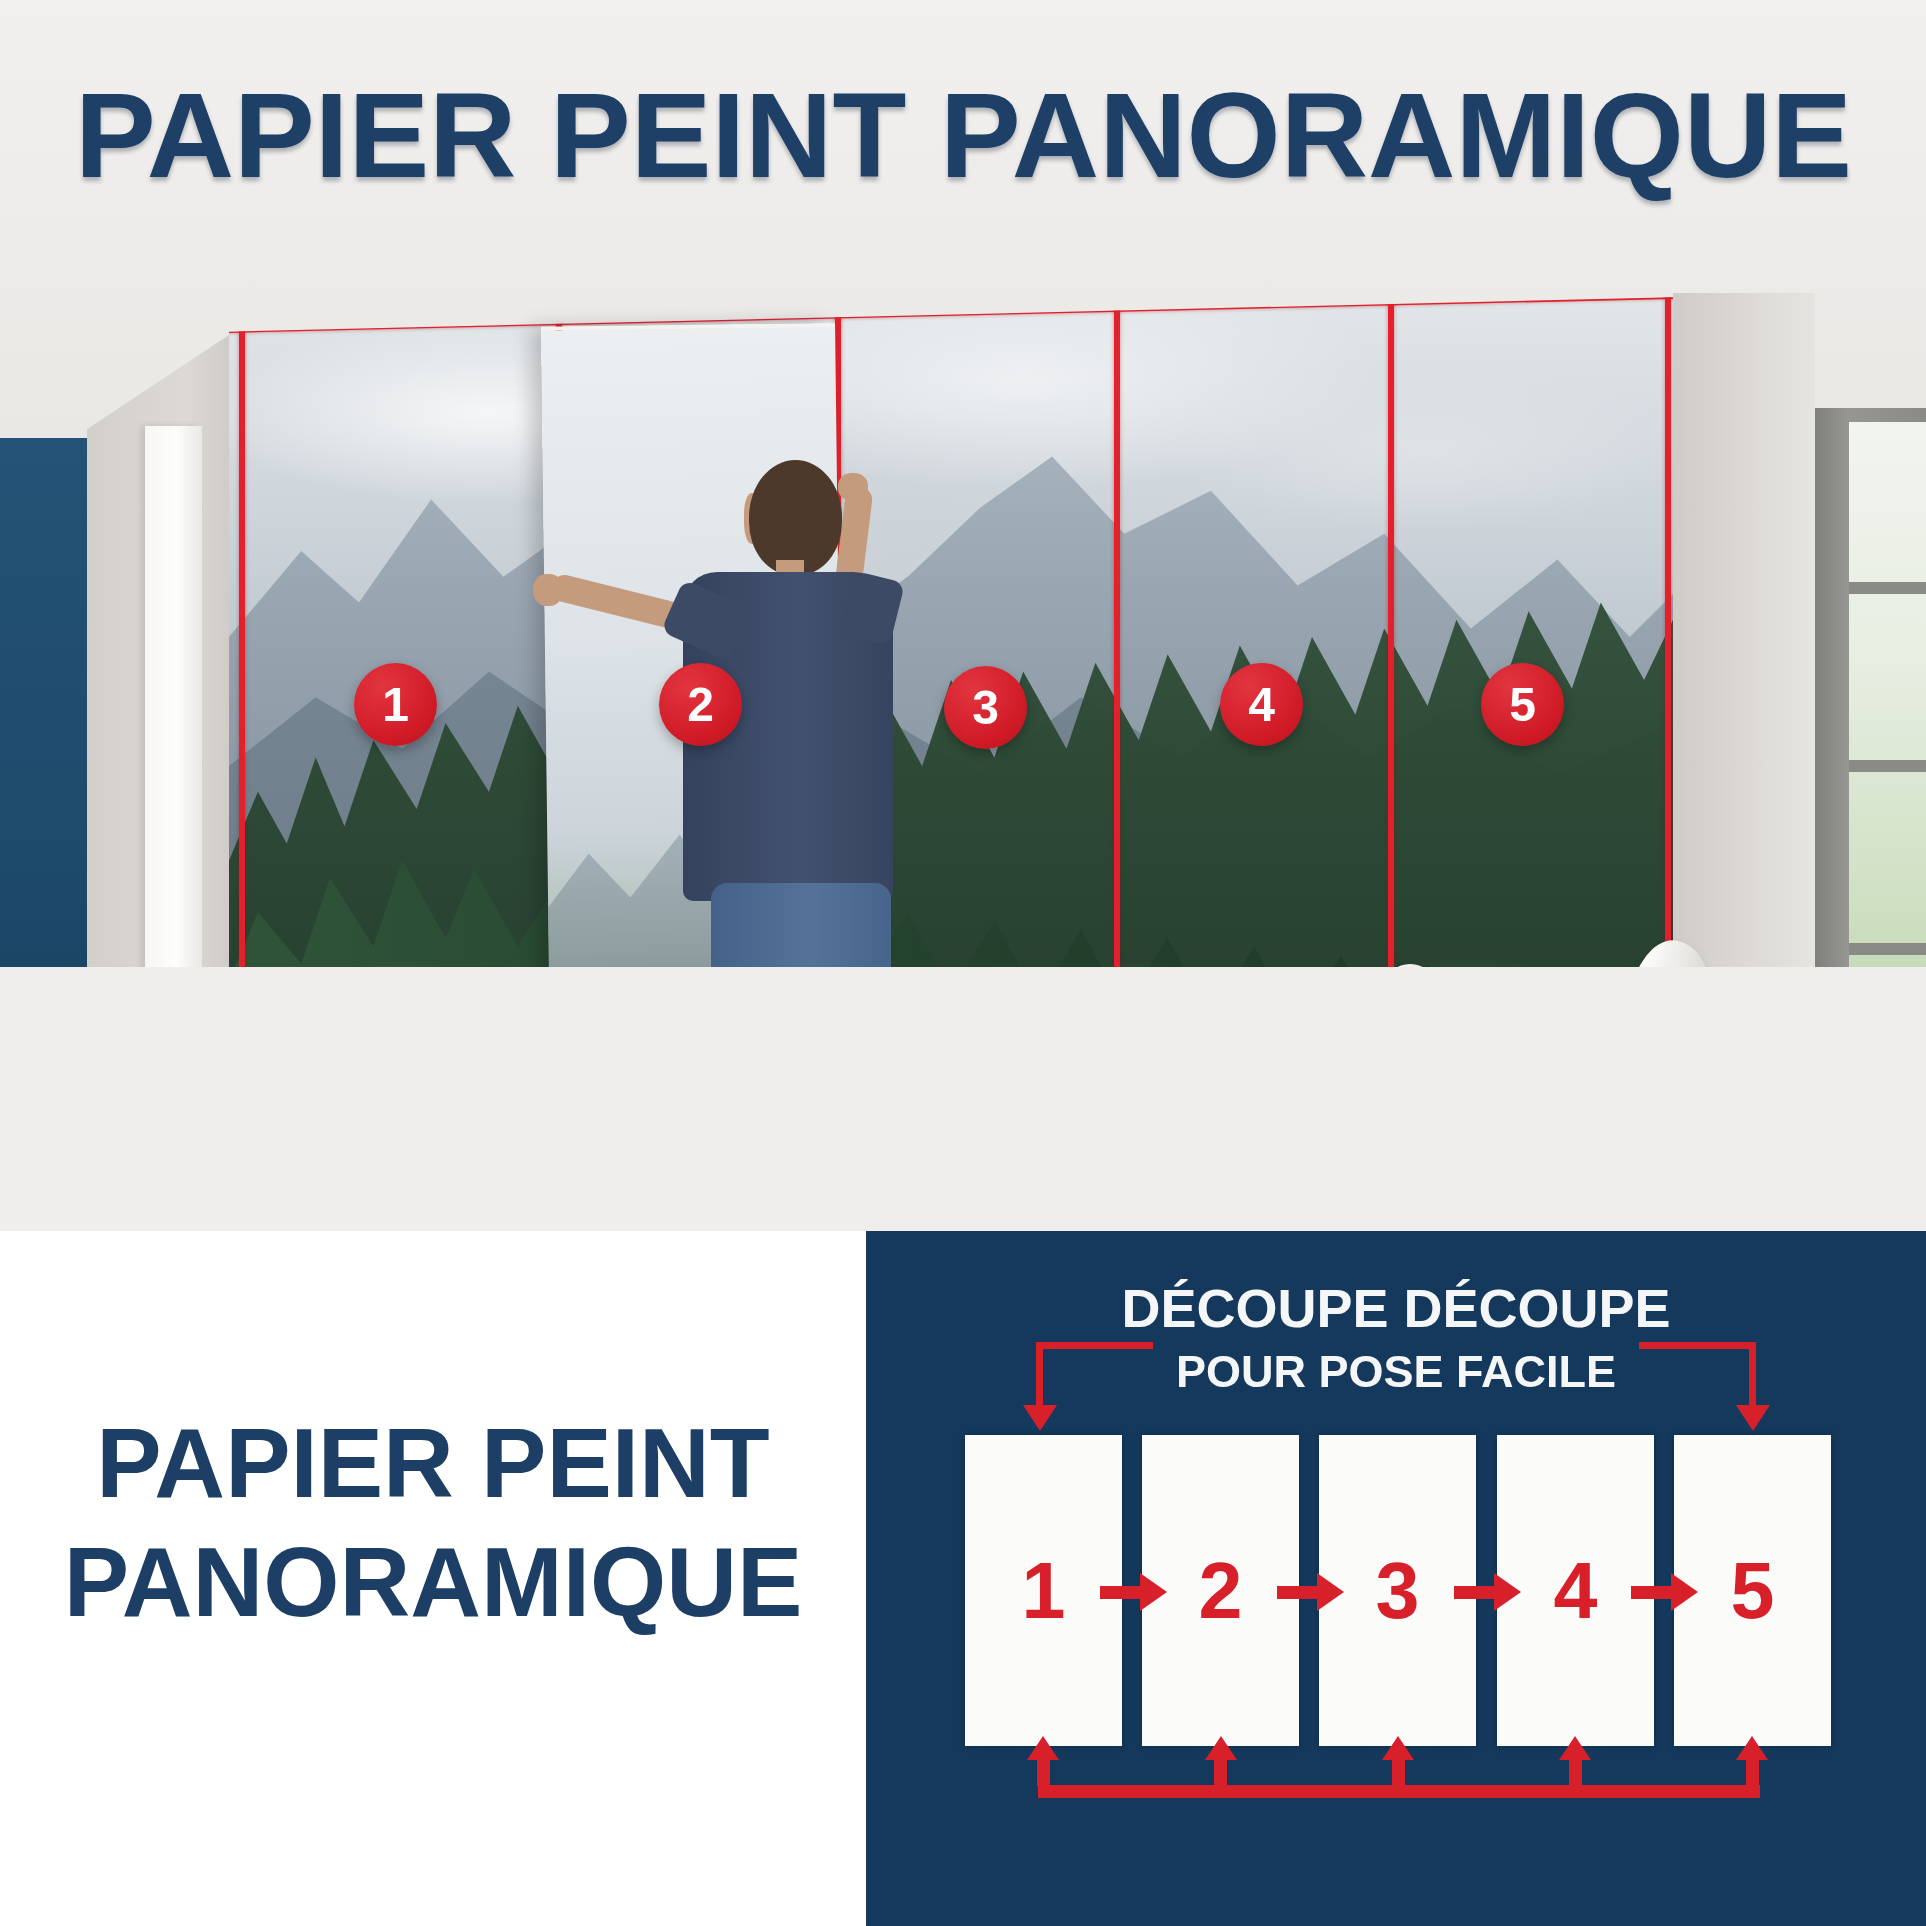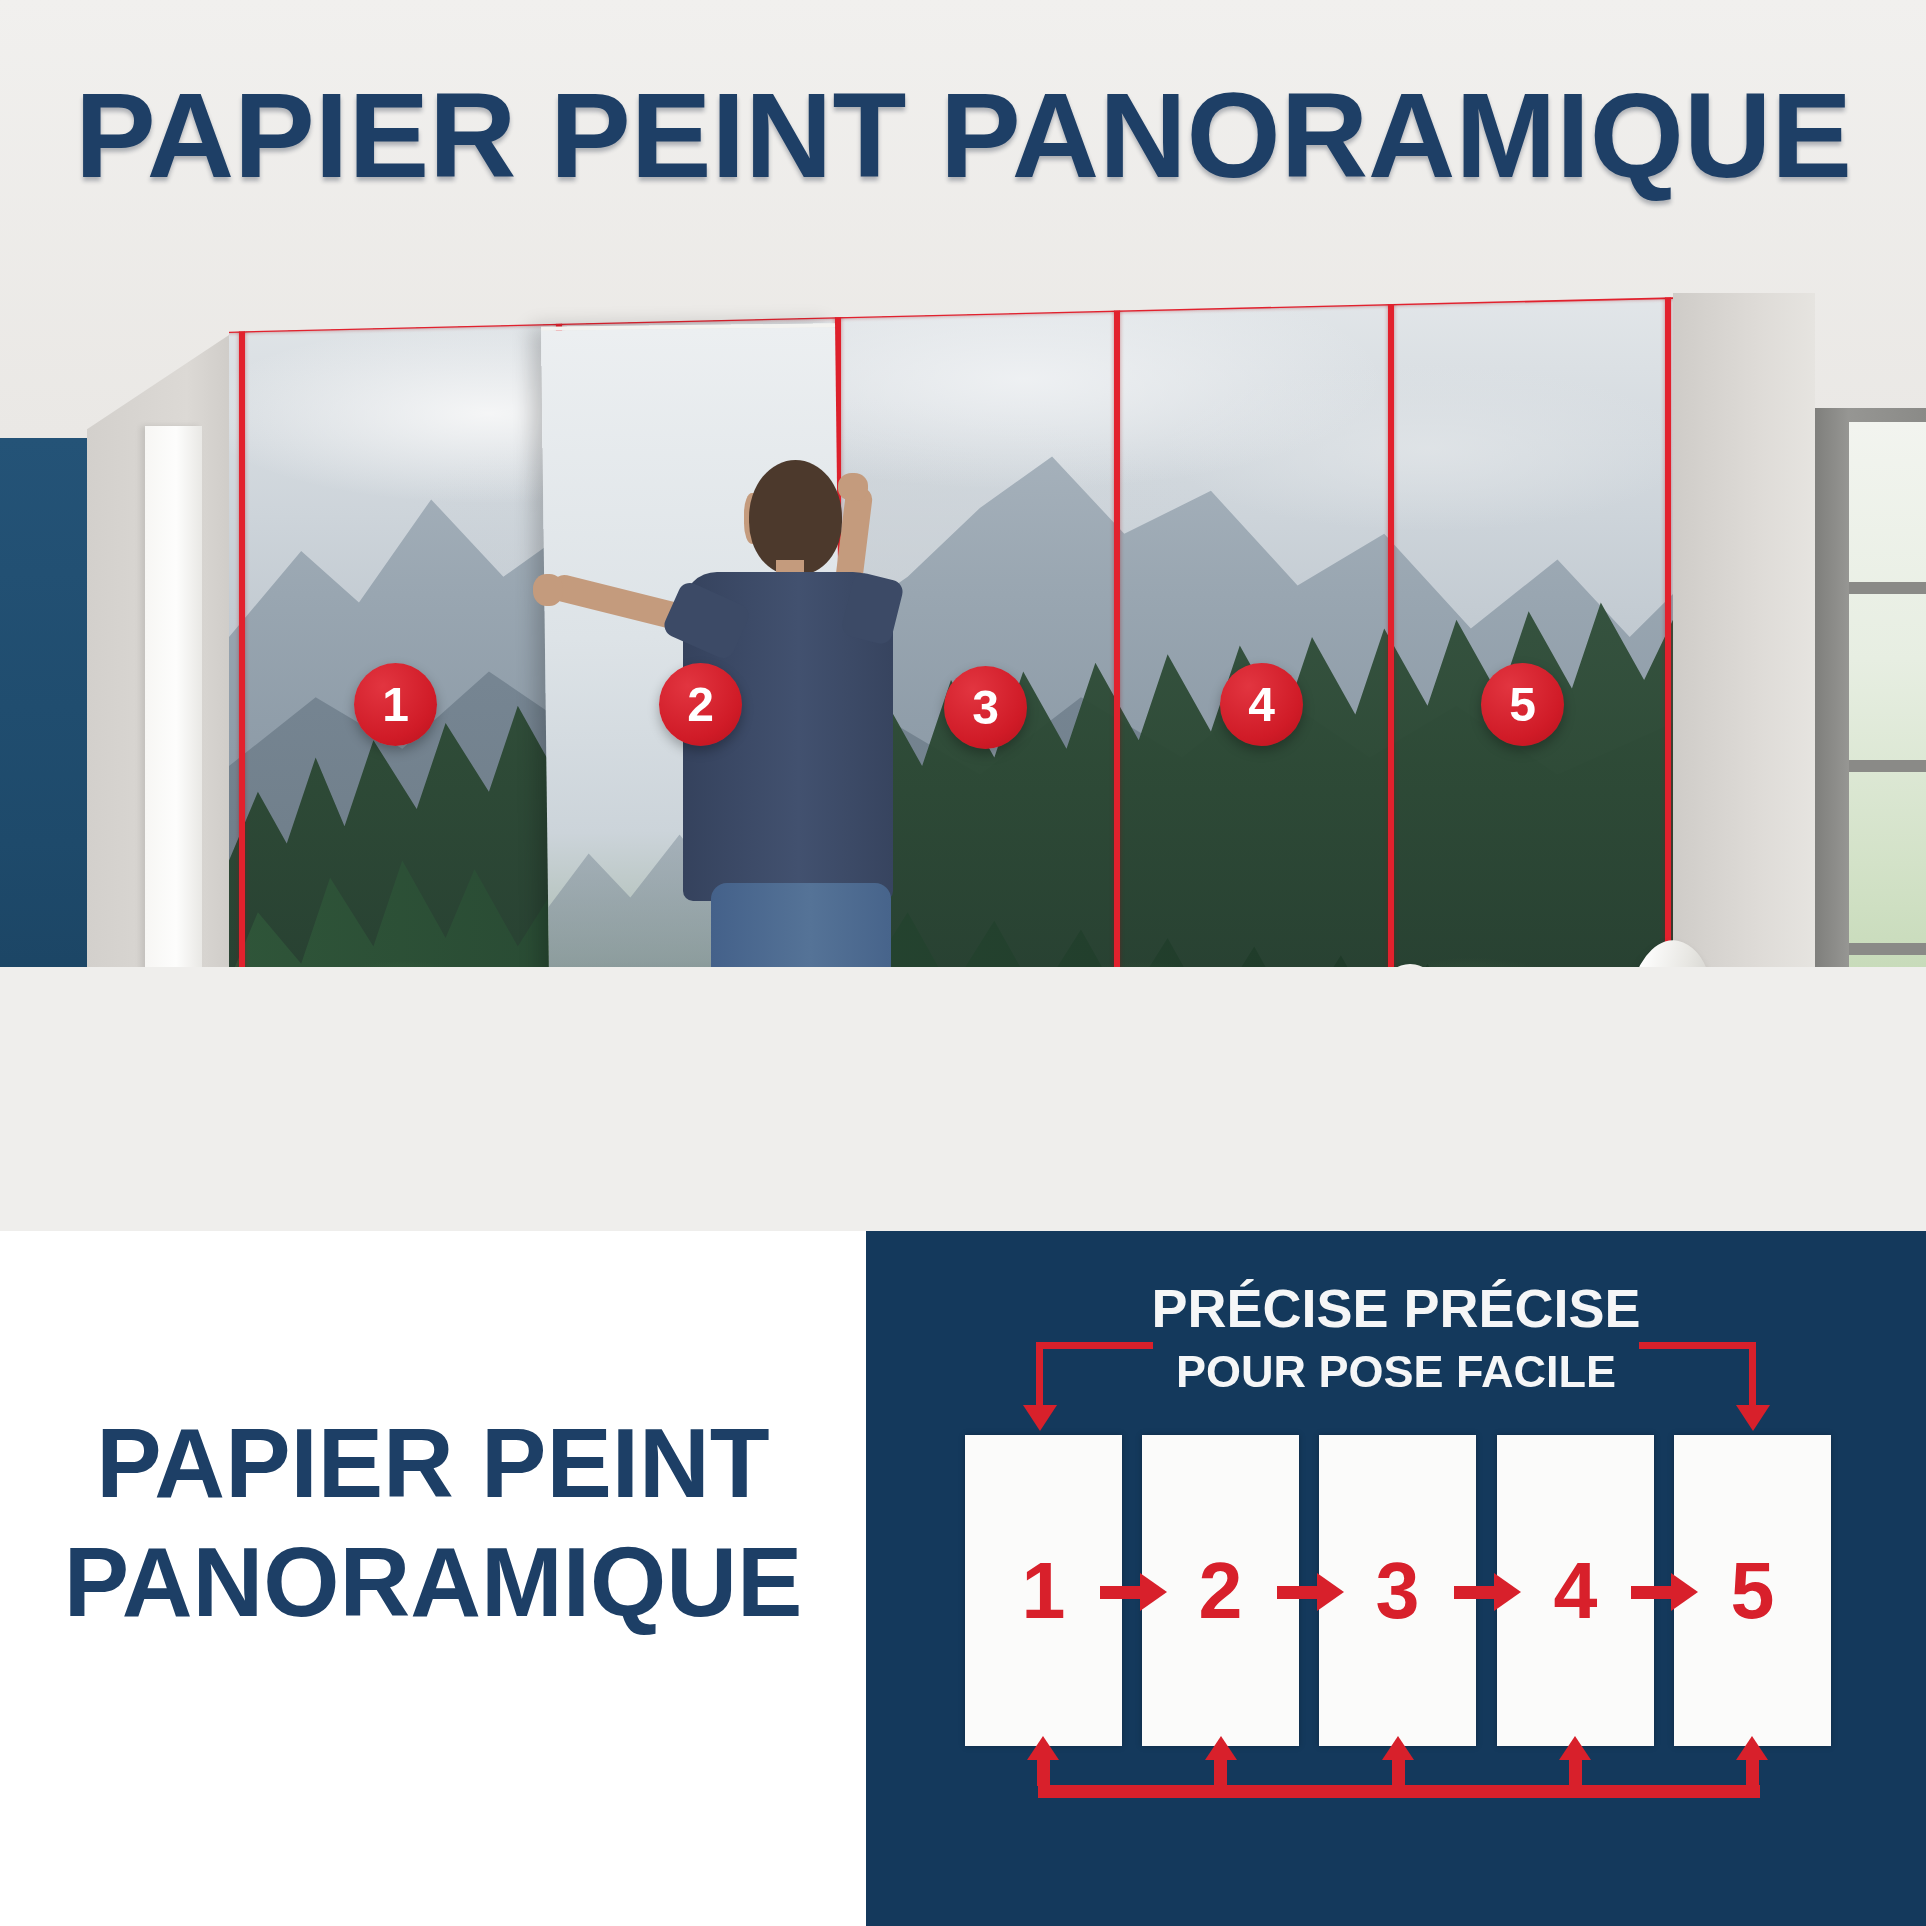--- a/index.html
+++ b/index.html
@@ -270,21 +270,21 @@
         <span>5</span>
       </div>
   </div>
 
   <div class="panel-left">
     <div class="pl-line pl-t2">PANORAMIQUE</div>
     <div class="pl-line pl-t1">PAPIER PEINT</div>
   </div>
 
   <div class="panel-right">
-    <div class="pr-title1">PRÉCISE PRÉCISE</div>
+    <div class="pr-title1">DÉCOUPE DÉCOUPE</div>
     <div class="pr-title2">POUR POSE FACILE</div>
 
     <div class="elbow-h red" style="left:170px;width:117px;"></div>
     <div class="elbow-v red" style="left:170px;"></div>
     <div class="head-down" style="left:157px;"></div>
     <div class="elbow-h red" style="left:773px;width:117px;"></div>
     <div class="elbow-v red" style="left:883px;"></div>
     <div class="head-down" style="left:870px;"></div>
 
     <div class="dstrip" style="left:99px;">

